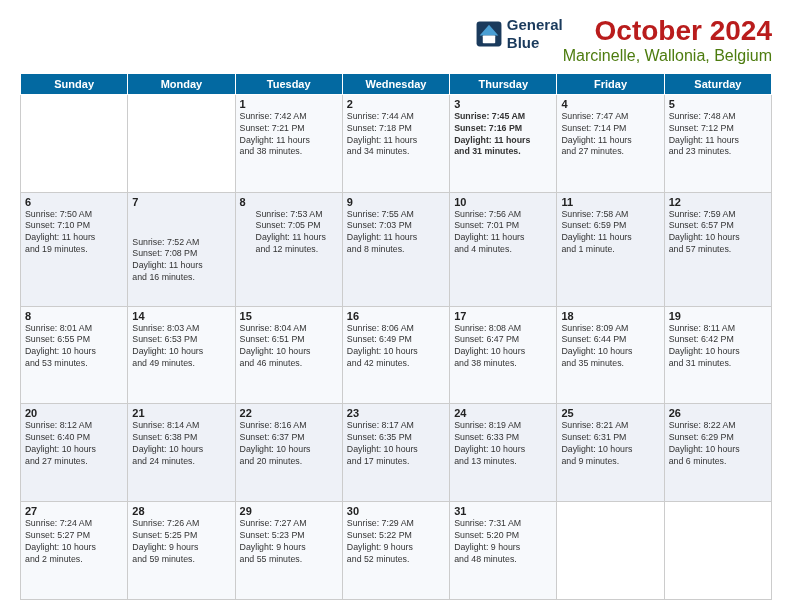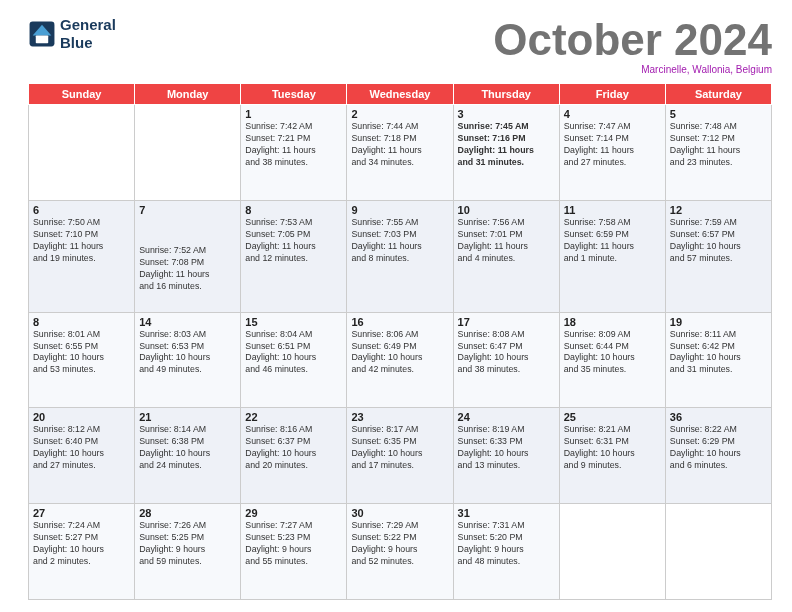--- a/index.html
+++ b/index.html
@@ -6,23 +6,24 @@
     body {
       font-family: Arial, sans-serif;
       background: #fff;
       width: 792px;
       height: 612px;
       overflow: hidden;
     }
     .page {
       width: 792px;
       height: 612px;
-      padding: 16px 20px 12px 28px;
+      padding: 16px 20px 12px 20px;
       display: flex;
       flex-direction: column;
+      align-items: flex-end;
     }
     .header {
       display: flex;
       align-items: flex-start;
       justify-content: space-between;
       margin-bottom: 8px;
     }
     .logo {
       display: flex;
       align-items: center;
@@ -35,39 +36,39 @@
       line-height: 1.2;
     }
     .logo-icon {
       width: 28px;
       height: 28px;
     }
     .title-block {
       text-align: right;
     }
     .month-title {
-      font-size: 44px;
+      font-size: 28px;
       font-weight: bold;
-      color: #737373;
+      color: #b91c1c;
       line-height: 1.1;
     }
     .subtitle {
-      font-size: 10px;
-      color: #a21caf;
+      font-size: 16px;
+      color: #4d7c0f;
       font-weight: normal;
     }
     .calendar {
       flex: 1;
       border-collapse: collapse;
       width: 100%;
       table-layout: fixed;
       font-size: 9.5px;
     }
     .calendar thead th {
-      background: #ef4444;
+      background: #0369a1;
       color: #fff;
       text-align: center;
       padding: 4px 2px;
       font-size: 11px;
       font-weight: bold;
       border: 1px solid #fff;
     }
     .calendar tbody td {
       border: 1px solid #ccc;
       vertical-align: top;
@@ -182,21 +183,21 @@
           </td>
           <td>
             <span class="day-num">7</span>
             <div class="day-info" style="white-space: pre-line; margin-top: 29px;">Sunrise: 7:52 AM
 Sunset: 7:08 PM
 Daylight: 11 hours
 and 16 minutes.</div>
           </td>
           <td>
             <span class="day-num">8</span>
-            <div class="day-info" style="white-space: pre-line;">Sunrise: 7:53 AM
+            <div class="day-info" style="white-space: pre-line; margin-left: 16px;">Sunrise: 7:53 AM
 Sunset: 7:05 PM
 Daylight: 11 hours
 and 12 minutes.</div>
           </td>
           <td>
             <span class="day-num">9</span>
             <div class="day-info" style="white-space: pre-line;">Sunrise: 7:55 AM
 Sunset: 7:03 PM
 Daylight: 11 hours
 and 8 minutes.</div>
@@ -311,21 +312,21 @@
 and 13 minutes.</div>
           </td>
           <td>
             <span class="day-num">25</span>
             <div class="day-info" style="white-space: pre-line;">Sunrise: 8:21 AM
 Sunset: 6:31 PM
 Daylight: 10 hours
 and 9 minutes.</div>
           </td>
           <td>
-            <span class="day-num">36</span>
+            <span class="day-num">26</span>
             <div class="day-info" style="white-space: pre-line;">Sunrise: 8:22 AM
 Sunset: 6:29 PM
 Daylight: 10 hours
 and 6 minutes.</div>
           </td>
         </tr>
         <tr>
           <td>
             <span class="day-num">27</span>
             <div class="day-info" style="white-space: pre-line;">Sunrise: 7:24 AM

